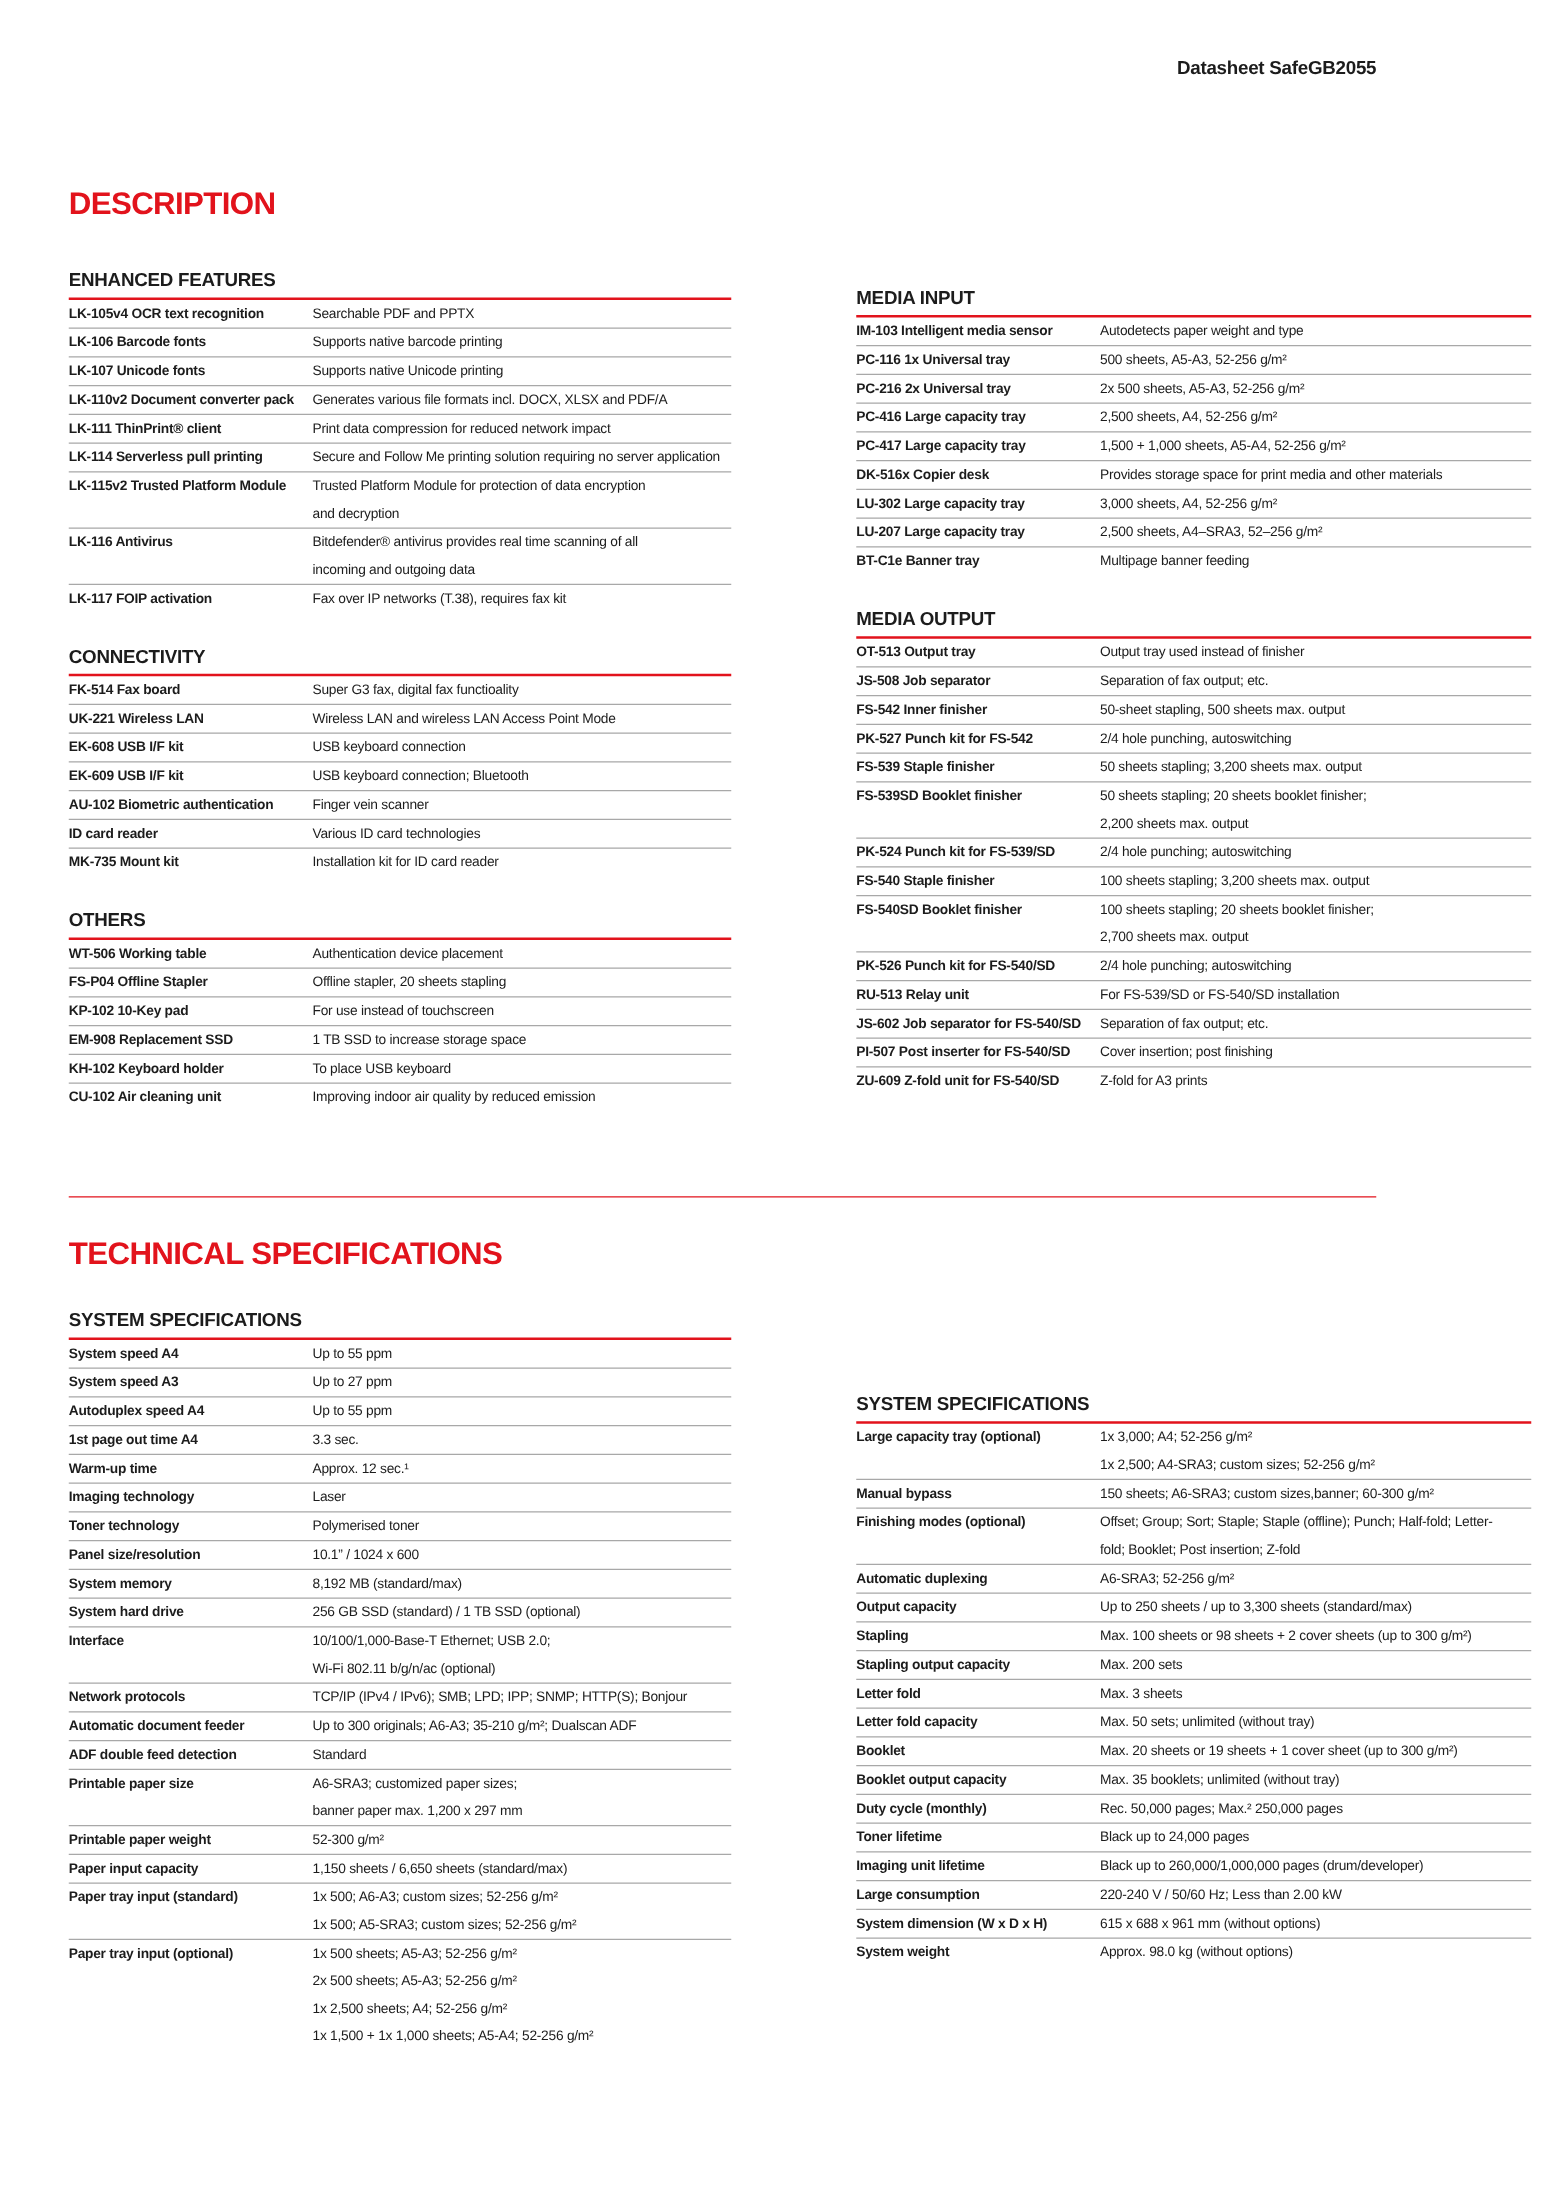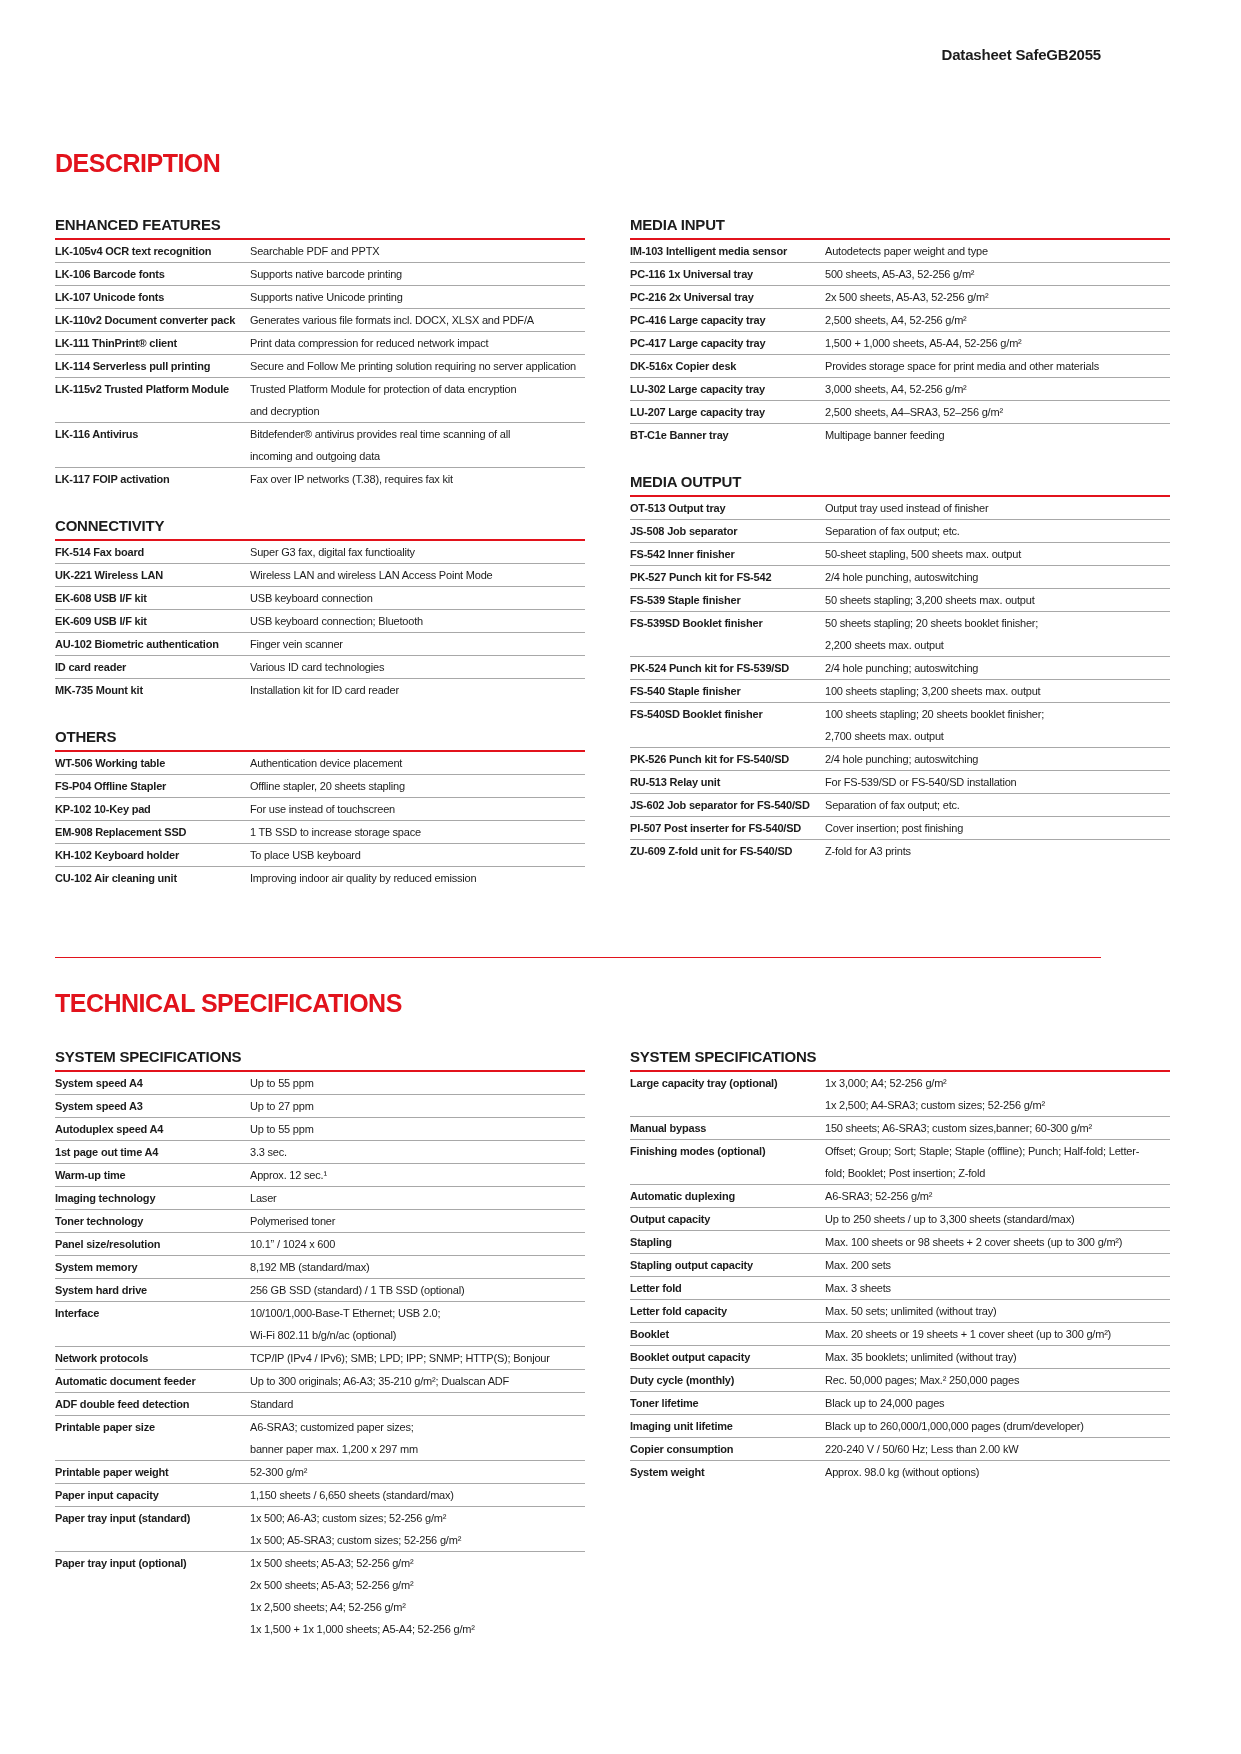--- a/index.html
+++ b/index.html
@@ -14,21 +14,21 @@
   .doc-label {
     position:absolute; top:46px; right:53px;
     font-size:15px; font-weight:bold; letter-spacing:-0.2px;
   }
   .big-title {
     margin:0; padding-top:150px; margin-bottom:40px;
     font-size:25px; line-height:26px; font-weight:bold;
     letter-spacing:-0.5px; color:var(--accent);
   }
   .big-title.second { padding-top:0; margin-top:32px; margin-bottom:32px; }
-  .columns { display:flex; align-items:flex-start; gap:45px; }
+  .columns { display:flex; align-items:center; gap:100px; }
   .column { flex:0 0 auto; }
   .column.left { width:530px; }
   .column.right { width:540px; }
   .spec-section + .spec-section { margin-top:27px; }
   .section-title {
     margin:0; font-size:15px; line-height:18px; font-weight:bold;
     letter-spacing:-0.2px; text-transform:uppercase;
     padding-bottom:4px; border-bottom:2px solid var(--accent);
   }
   .spec-table { width:100%; }
@@ -579,23 +579,29 @@
                 <div class="value-line">Black up to 24,000 pages</div>
               </div>
             </div>
             <div class="spec-row">
               <div class="spec-term">Imaging unit lifetime</div>
               <div class="spec-value">
                 <div class="value-line">Black up to 260,000/1,000,000 pages (drum/developer)</div>
               </div>
             </div>
             <div class="spec-row">
-              <div class="spec-term">Copier consumption</div>
+              <div class="spec-term">Large consumption</div>
               <div class="spec-value">
                 <div class="value-line">220-240 V / 50/60 Hz; Less than 2.00 kW</div>
+              </div>
+            </div>
+            <div class="spec-row">
+              <div class="spec-term">System dimension (W x D x H)</div>
+              <div class="spec-value">
+                <div class="value-line">615 x 688 x 961 mm (without options)</div>
               </div>
             </div>
             <div class="spec-row">
               <div class="spec-term">System weight</div>
               <div class="spec-value">
                 <div class="value-line">Approx. 98.0 kg (without options)</div>
               </div>
             </div>
           </div>
         </section>

